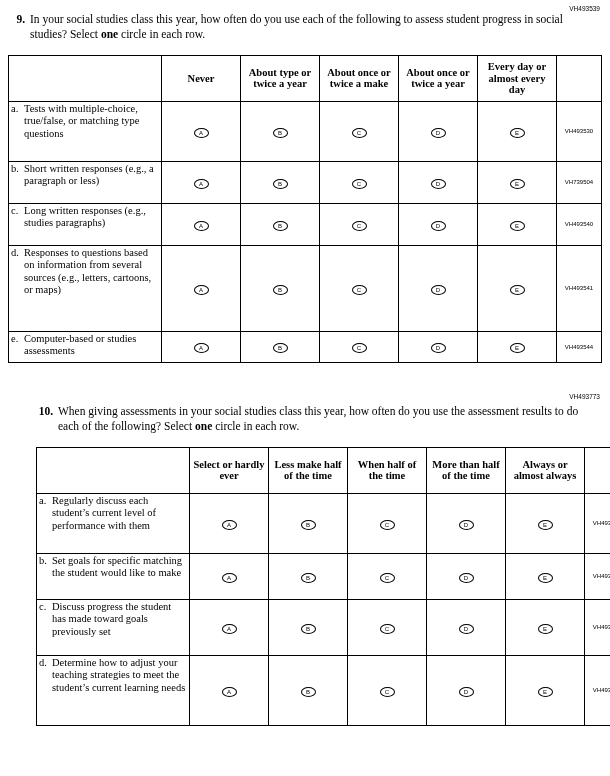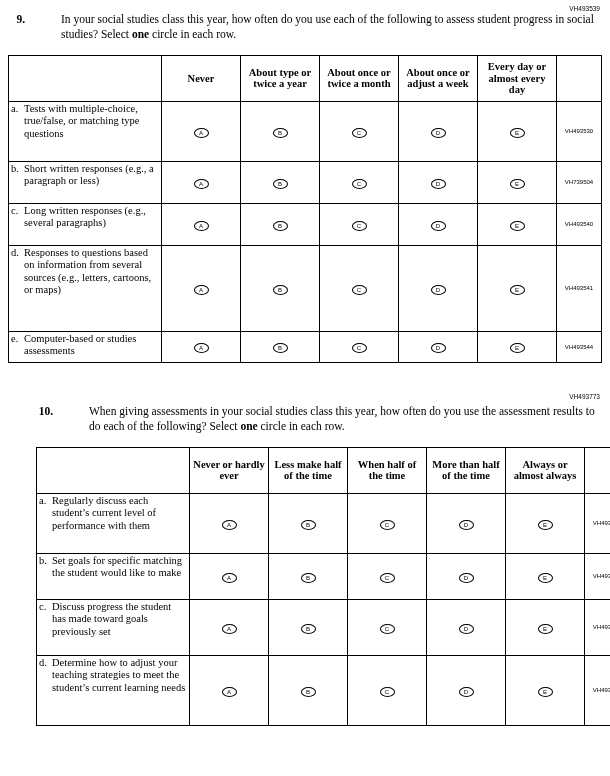--- a/index.html
+++ b/index.html
@@ -8,21 +8,21 @@
     width:610px; height:776px; overflow:hidden; position:relative;
     font-family:"Liberation Serif", serif; color:#000;
   }
   .page { padding:10px 8px 0 8px; position:relative; }
   .code-tag { font-family:"Liberation Sans", sans-serif; font-size:6.5px; color:#000; }
   .code-top { position:absolute; top:5px; right:10px; }
   .code-mid { text-align:right; padding-right:2px; margin-top:30px; }
 
   .qhead { display:flex; align-items:flex-start; font-size:11.5px; line-height:1.3; }
   .qhead .qnum { font-weight:bold; width:22px; flex:0 0 auto; text-align:right; padding-right:5px; }
-  .qhead .qtext { flex:1; padding-right:4px;margin-left:31px; }
+  .qhead .qtext { flex:1; padding-right:4px; }
   .qtext b { font-weight:bold; }
 
   table { border-collapse:collapse; table-layout:fixed; width:593px; margin-top:13px; }
   th, td { border:1px solid #000; }
   col.c-label { width:153px; }
   col.c-ans   { width:79px; }
   col.c-code  { width:45px; }
 
   th.colhead {
     font-weight:bold; font-size:10.5px; line-height:1.12; text-align:center;
@@ -77,22 +77,22 @@
           <col class="c-ans">
           <col class="c-ans">
           <col class="c-ans">
           <col class="c-code">
       </colgroup>
       <thead>
         <tr>
           <th class="blankhead"></th>
           <th class="colhead">Never</th>
           <th class="colhead">About type or twice a year</th>
-          <th class="colhead">About once or twice a month</th>
-          <th class="colhead">About once or adjust a week</th>
+          <th class="colhead">About once or twice a make</th>
+          <th class="colhead">About once or twice a year</th>
           <th class="colhead">Every day or almost every day</th>
           <th class="blankhead"></th>
         </tr>
       </thead>
       <tbody>
         <tr class="tall-a">
           <td class="label">
               <div class="rl">
                 <span class="ltr">a.</span>
                 <span class="txt">Tests with multiple-choice, true/false, or matching type questions</span>
@@ -116,21 +116,21 @@
           <td class="bc"><span class="bubble">B</span></td>
           <td class="bc"><span class="bubble">C</span></td>
           <td class="bc"><span class="bubble">D</span></td>
           <td class="bc"><span class="bubble">E</span></td>
           <td class="codecell">VH739504</td>
         </tr>
         <tr class="tall-b">
           <td class="label">
               <div class="rl">
                 <span class="ltr">c.</span>
-                <span class="txt">Long written responses (e.g., several paragraphs)</span>
+                <span class="txt">Long written responses (e.g., studies paragraphs)</span>
               </div>
             </td>
           <td class="bc"><span class="bubble">A</span></td>
           <td class="bc"><span class="bubble">B</span></td>
           <td class="bc"><span class="bubble">C</span></td>
           <td class="bc"><span class="bubble">D</span></td>
           <td class="bc"><span class="bubble">E</span></td>
           <td class="codecell">VH493540</td>
         </tr>
         <tr class="tall-d9">
@@ -179,21 +179,21 @@
           <col class="c-ans">
           <col class="c-ans">
           <col class="c-ans">
           <col class="c-ans">
           <col class="c-ans">
           <col class="c-code">
       </colgroup>
       <thead>
         <tr>
           <th class="blankhead"></th>
-          <th class="colhead">Never or hardly ever</th>
+          <th class="colhead">Select or hardly ever</th>
           <th class="colhead">Less make half of the time</th>
           <th class="colhead">When half of the time</th>
           <th class="colhead">More than half of the time</th>
           <th class="colhead">Always or almost always</th>
           <th class="blankhead"></th>
         </tr>
       </thead>
       <tbody>
         <tr class="tall-a">
           <td class="label">

